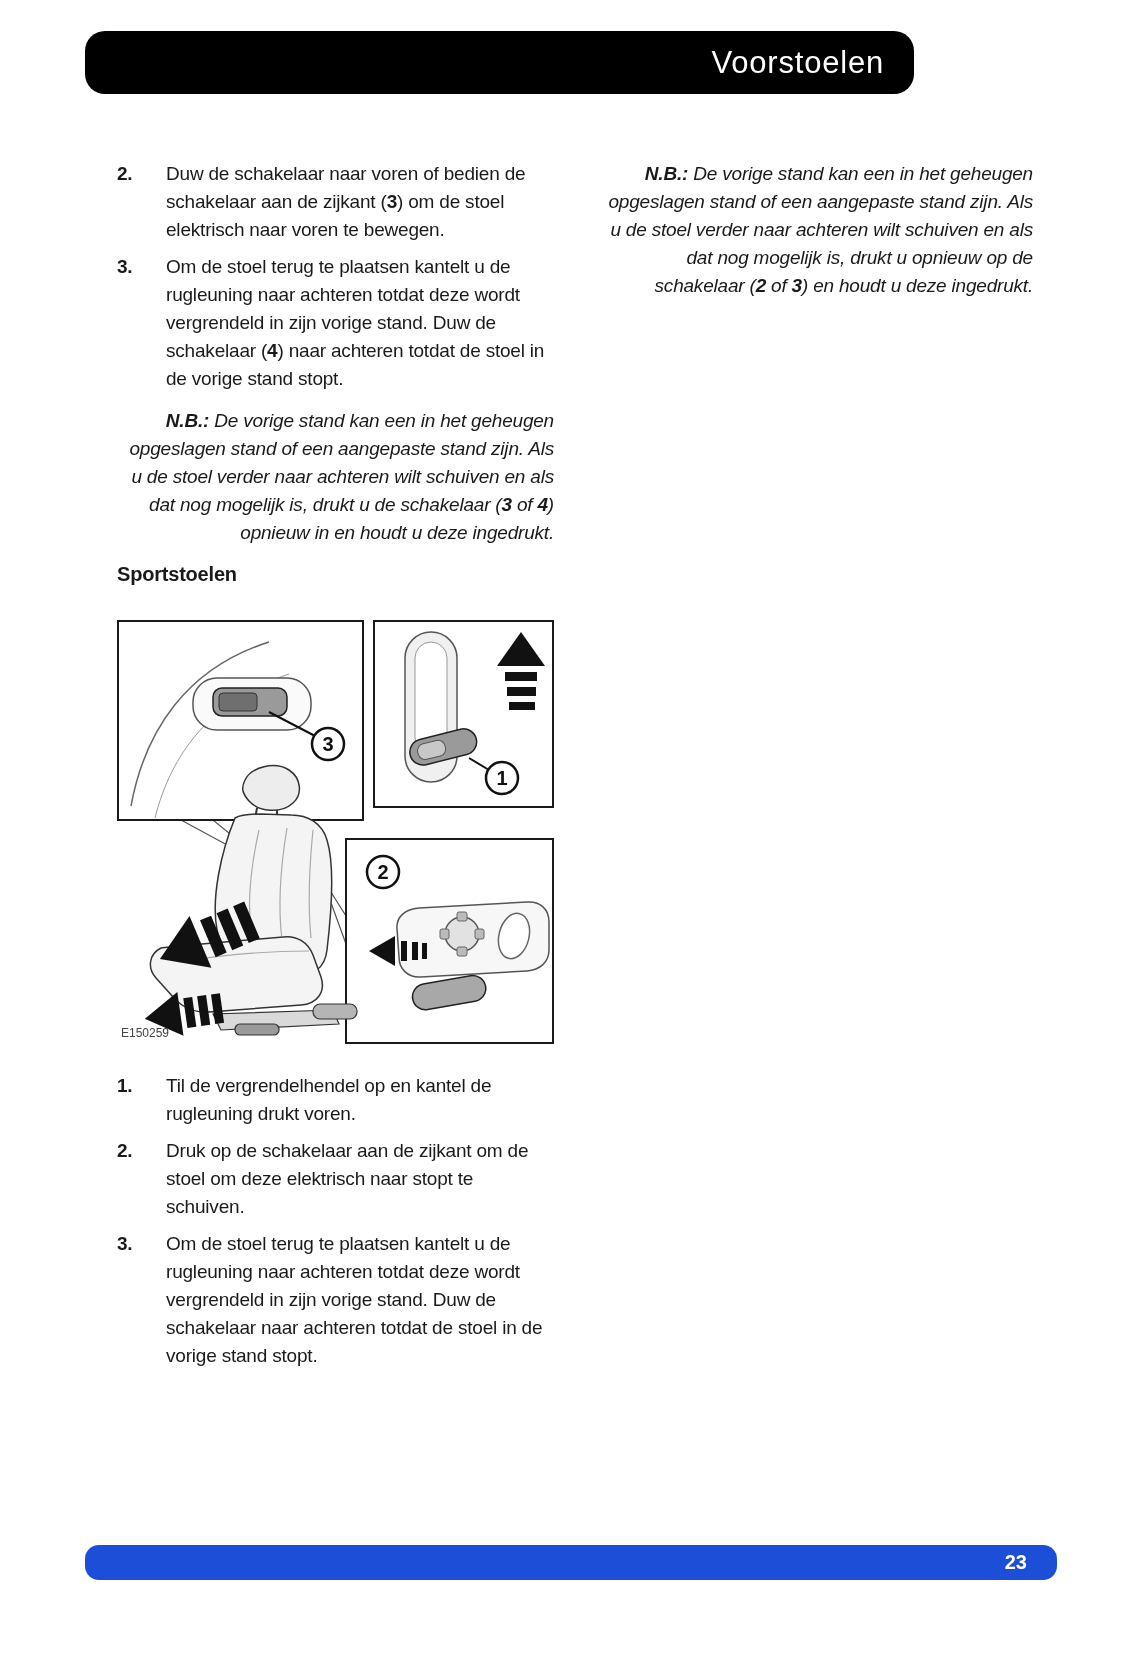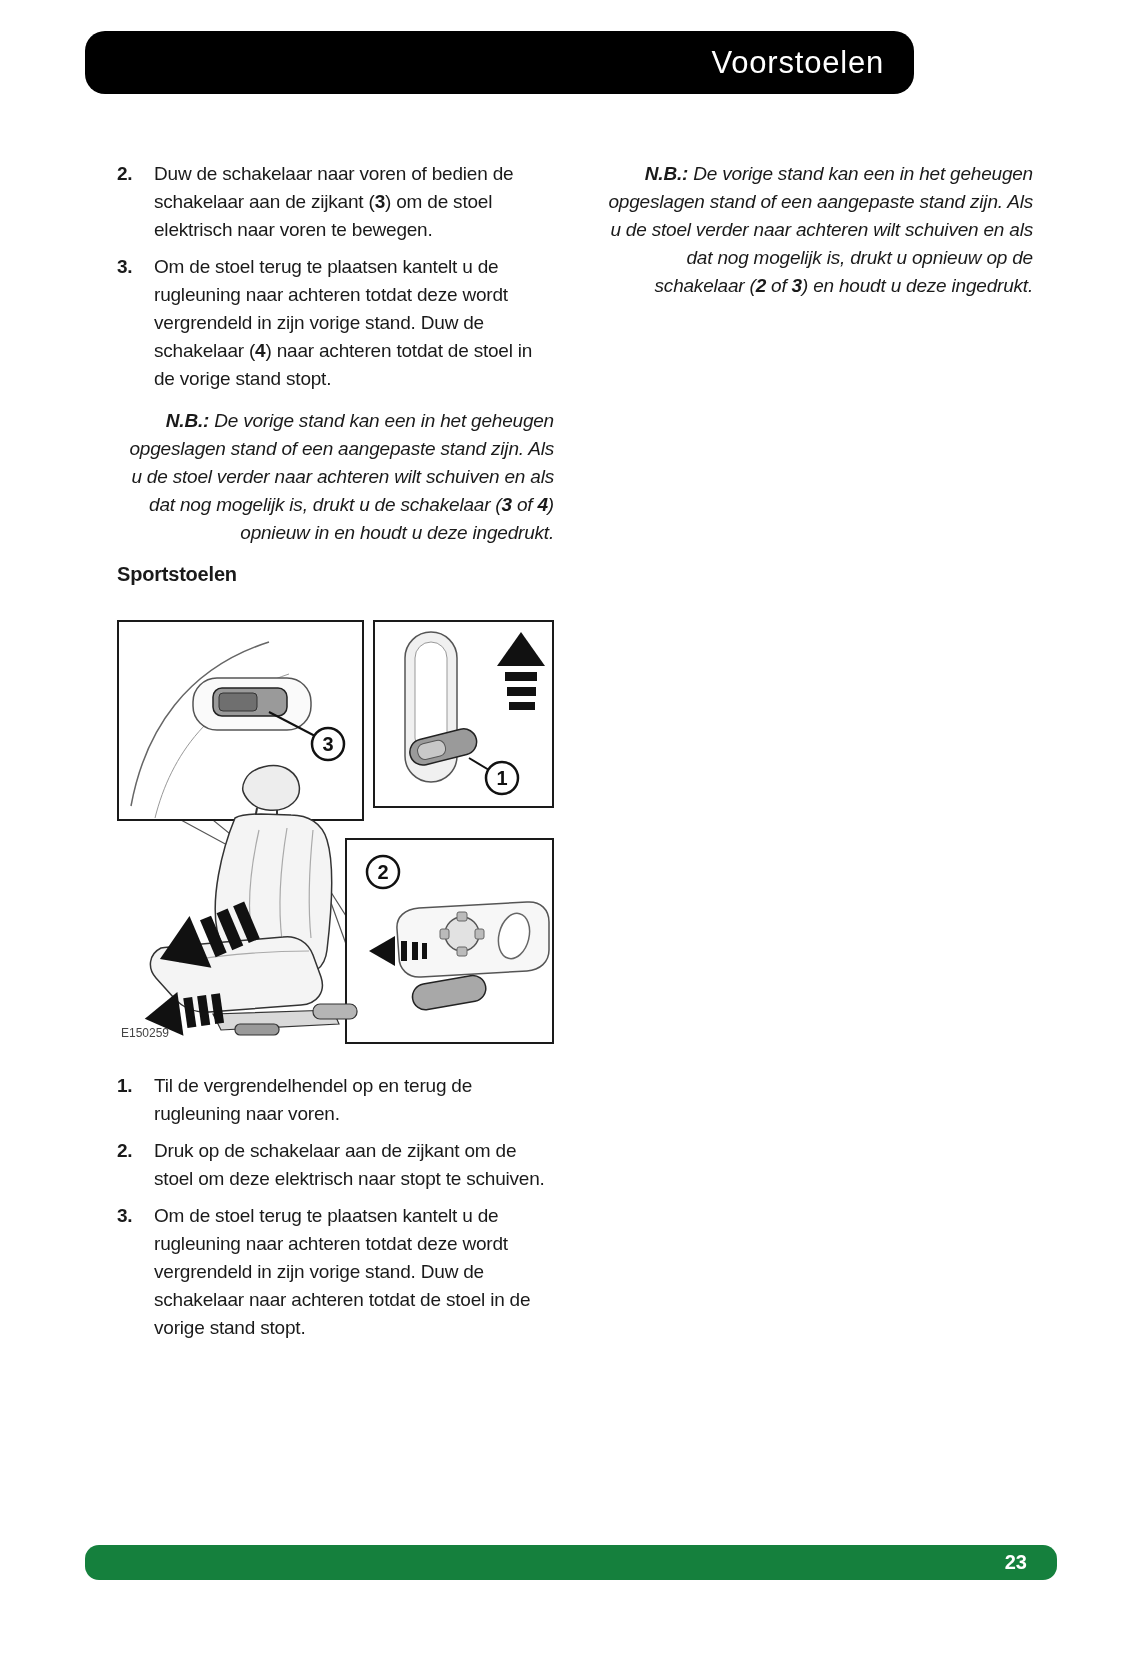--- a/index.html
+++ b/index.html
@@ -20,38 +20,38 @@
     padding-right:30px;
   }
   .header-title { color:#fff; font-size:31px; letter-spacing:0.8px; font-weight:normal; }
 
   .content { position:absolute; left:117px; top:160px; width:916px; display:flex; gap:46px; }
   .col-left  { width:437px; flex:none; }
   .col-right { flex:1; }
 
   .step { display:flex; margin-bottom:9px; font-size:19px; line-height:28px; letter-spacing:-0.2px; }
   .step-num { width:37px; flex:none; font-weight:bold; }
-  .step-text { flex:1; }
+  .step-text { flex:1;margin-left:12px; }
 
   .note {
     font-style:italic; font-size:19px; line-height:28px; letter-spacing:-0.2px;
     margin:14px 0 10px 0;
     text-align:right;
   }
   .note .nb-label { font-weight:bold; }
   .seg-bold { font-weight:bold; }
 
   .subheading { font-weight:bold; font-size:20px; margin:16px 0 24px 0; letter-spacing:-0.2px; }
 
   .figure { margin:34px 0 28px 0; width:437px; }
   .figure svg { display:block; }
 
   .footer-bar {
     position:absolute; left:85px; top:1545px; width:972px; height:35px;
-    background:#15803d; border-radius:14px;
+    background:#1d4ed8; border-radius:14px;
     display:flex; align-items:center; justify-content:flex-end;
     padding-right:30px;
   }
   .footer-page { color:#fff; font-weight:bold; font-size:20px; }
 </style>
 </head>
 <body>
 
 <div class="page">
 
@@ -167,21 +167,21 @@
             <polygon points="42,-22 78,0 42,22"></polygon>
           </g>
 
           <text x="4" y="417" font-size="12" fill="#444">E150259</text>
         </svg>
       </div>
 
       <div class="steps">
         <div class="step">
           <span class="step-num">1.</span>
-          <span class="step-text"><span>Til de vergrendelhendel op en terug de rugleuning naar voren.</span></span>
+          <span class="step-text"><span>Til de vergrendelhendel op en kantel de rugleuning drukt voren.</span></span>
         </div>
         <div class="step">
           <span class="step-num">2.</span>
           <span class="step-text"><span>Druk op de schakelaar aan de zijkant om de stoel om deze elektrisch naar stopt te schuiven.</span></span>
         </div>
         <div class="step">
           <span class="step-num">3.</span>
           <span class="step-text"><span>Om de stoel terug te plaatsen kantelt u de rugleuning naar achteren totdat deze wordt vergrendeld in zijn vorige stand. Duw de schakelaar naar achteren totdat de stoel in de vorige stand stopt.</span></span>
         </div>
       </div>

